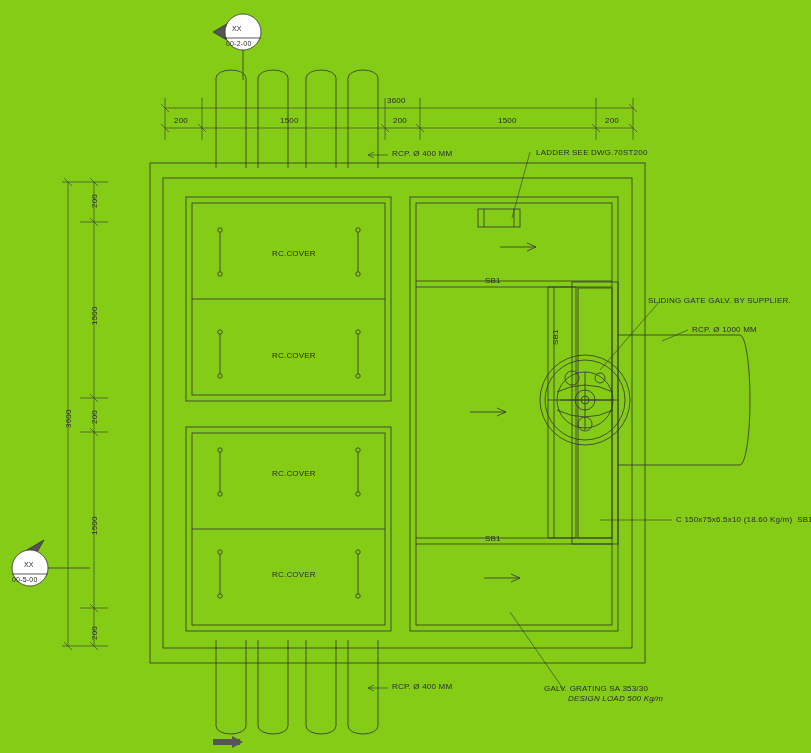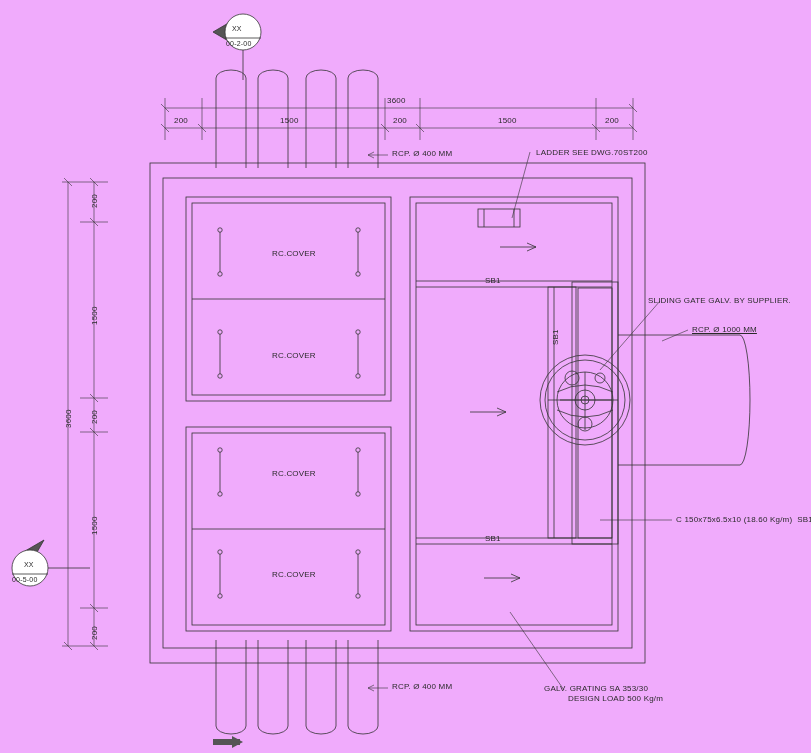--- a/index.html
+++ b/index.html
@@ -7,21 +7,21 @@
     padding: 0;
     background: #ffffff;
   }
   body {
     font-family: "Liberation Sans", sans-serif;
   }
   #sheet {
     position: relative;
     width: 811px;
     height: 753px;
-    background: #f0abfc;
+    background: #84cc16;
     overflow: hidden;
   }
   #sheet svg {
     position: absolute;
     left: 0;
     top: 0;
   }
   .lbl {
     position: absolute;
     font-family: "Liberation Sans", sans-serif;
@@ -280,19 +280,19 @@
   <div class="lbl" style="left:272px; top:469px;">RC.COVER</div>
   <div class="lbl" style="left:272px; top:570px;">RC.COVER</div>
 
   <div class="lbl" style="left:485px; top:276px;">SB1</div>
   <div class="lbl vert" style="left:551px; top:345px;">SB1</div>
   <div class="lbl" style="left:485px; top:534px;">SB1</div>
 
   <div class="lbl" style="left:392px; top:149px;">RCP. Ø 400 MM</div>
   <div class="lbl" style="left:536px; top:148px;">LADDER SEE DWG.70ST200</div>
   <div class="lbl" style="left:648px; top:296px;">SLIDING GATE GALV. BY SUPPLIER.</div>
-  <div class="lbl" style="left:692px; top:325px;text-decoration:underline;">RCP. Ø 1000 MM</div>
+  <div class="lbl" style="left:692px; top:325px;">RCP. Ø 1000 MM</div>
   <div class="lbl" style="left:676px; top:515px;">C 150x75x6.5x10 (18.60 Kg/m)  SB1</div>
   <div class="lbl" style="left:544px; top:684px;">GALV. GRATING SA 353/30</div>
-  <div class="lbl" style="left:568px; top:694px;">DESIGN LOAD 500 Kg/m</div>
+  <div class="lbl" style="left:568px; top:694px;font-style:italic;">DESIGN LOAD 500 Kg/m</div>
   <div class="lbl" style="left:392px; top:682px;">RCP. Ø 400 MM</div>
 
 </div>
 
 </body></html>

